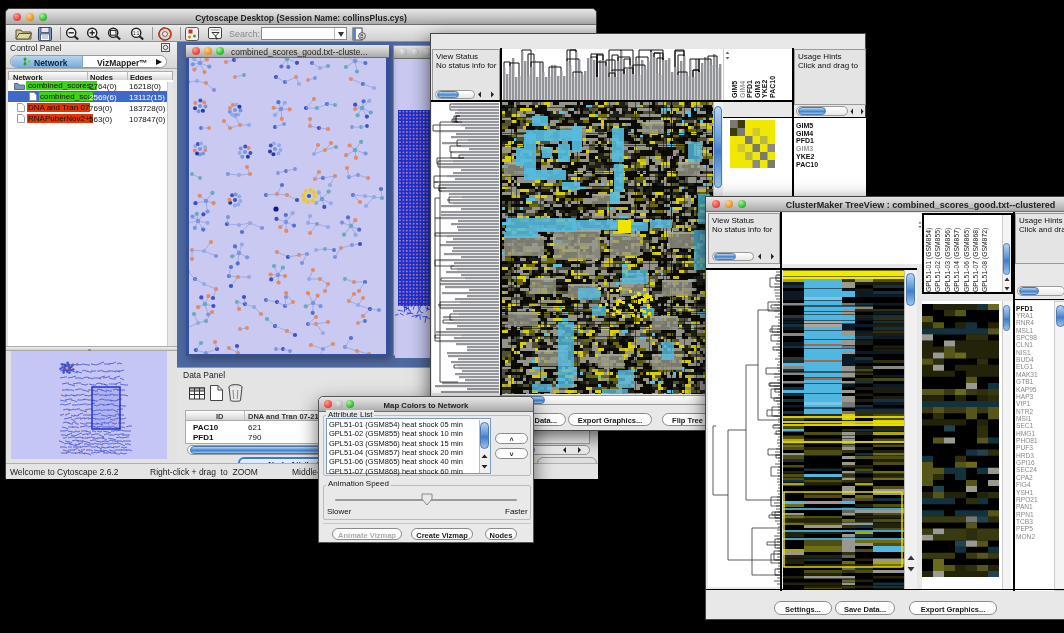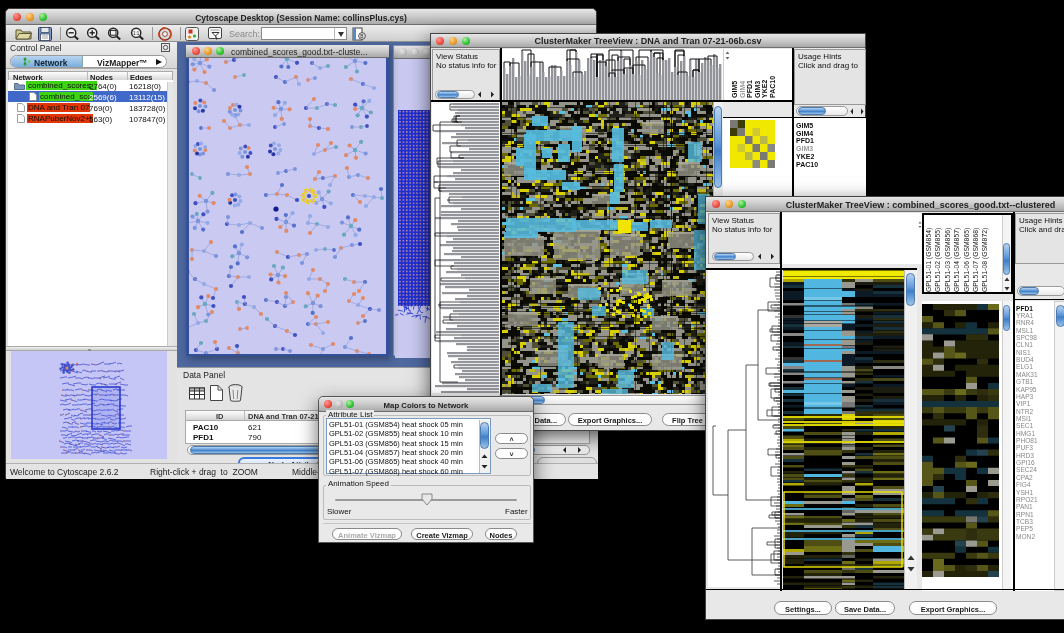--- a/index.html
+++ b/index.html
@@ -933,26 +933,20 @@
       <div class="abs" style="left:61px;top:88.5px;width:150px;height:13px;background:linear-gradient(#eaf2fc,#c6dcf4);border:2px solid #3a7ae0;border-radius:6px;font-size:8px;font-weight:bold;color:#123;text-align:center;padding-top:1px;">Node Attribute Browser</div>
       <div class="abs" style="left:360px;top:89px;width:60px;height:13px;background:#e0e0e0;border:1px solid #999;border-radius:6px;"></div>
     </div>
     <div class="abs" style="left:0;top:454px;width:592px;height:16px;background:#e4e4e4;border-top:1px solid #b0b0b0;">
       <span class="abs" style="left:4px;top:3px;font-size:8.5px;color:#222;">Welcome to Cytoscape 2.6.2</span>
       <span class="abs" style="left:144px;top:3px;font-size:8.5px;color:#222;">Right-click + drag&nbsp; to&nbsp; ZOOM</span>
       <span class="abs" style="left:286px;top:3px;font-size:8.5px;color:#222;">Middle-click + drag to PAN</span>
     </div>
   </div>
 <div class="abs" style="left:430px;top:33px;width:436px;height:398px;background:#e8e8e8;box-shadow:0 6px 18px rgba(0,0,0,.65);border:1px solid #444;">
-    <div class="tbar" style="position:absolute;left:0;top:0;width:100%;height:14px;">
-      <span class="tl r" style="left:5px;top:2.5px;"></span>
-      <span class="tl o" style="left:18px;top:2.5px;"></span>
-      <span class="tl g" style="left:31px;top:2.5px;"></span>
-      <div class="wtitle" style="top:2px;font-size:9px;">ClusterMaker TreeView : DNA and Tran 07-21-06b.csv</div>
-    </div>
     <div class="abs" style="left:1px;top:15px;width:68px;height:52px;background:#e4e4e4;border:1px solid #999;">
       <div class="abs" style="left:3px;top:2px;font-size:8px;color:#111;">View Status</div>
       <div class="abs" style="left:3px;top:11px;font-size:8px;color:#111;white-space:nowrap;overflow:hidden;width:63px;">No status info for thi</div>
       <div class="sb-track" style="left:2px;top:40px;width:40px;height:9px;"></div>
       <div class="sb-thumb" style="left:4px;top:41px;width:22px;height:7px;"></div>
       <svg class="abs" style="left:44px;top:41px;" width="20" height="7">
         <path d="M4 0.5 L1 3.5 L4 6.5 Z" fill="#222"></path>
         <path d="M14 0.5 L17 3.5 L14 6.5 Z" fill="#222"></path>
       </svg>
     </div>

